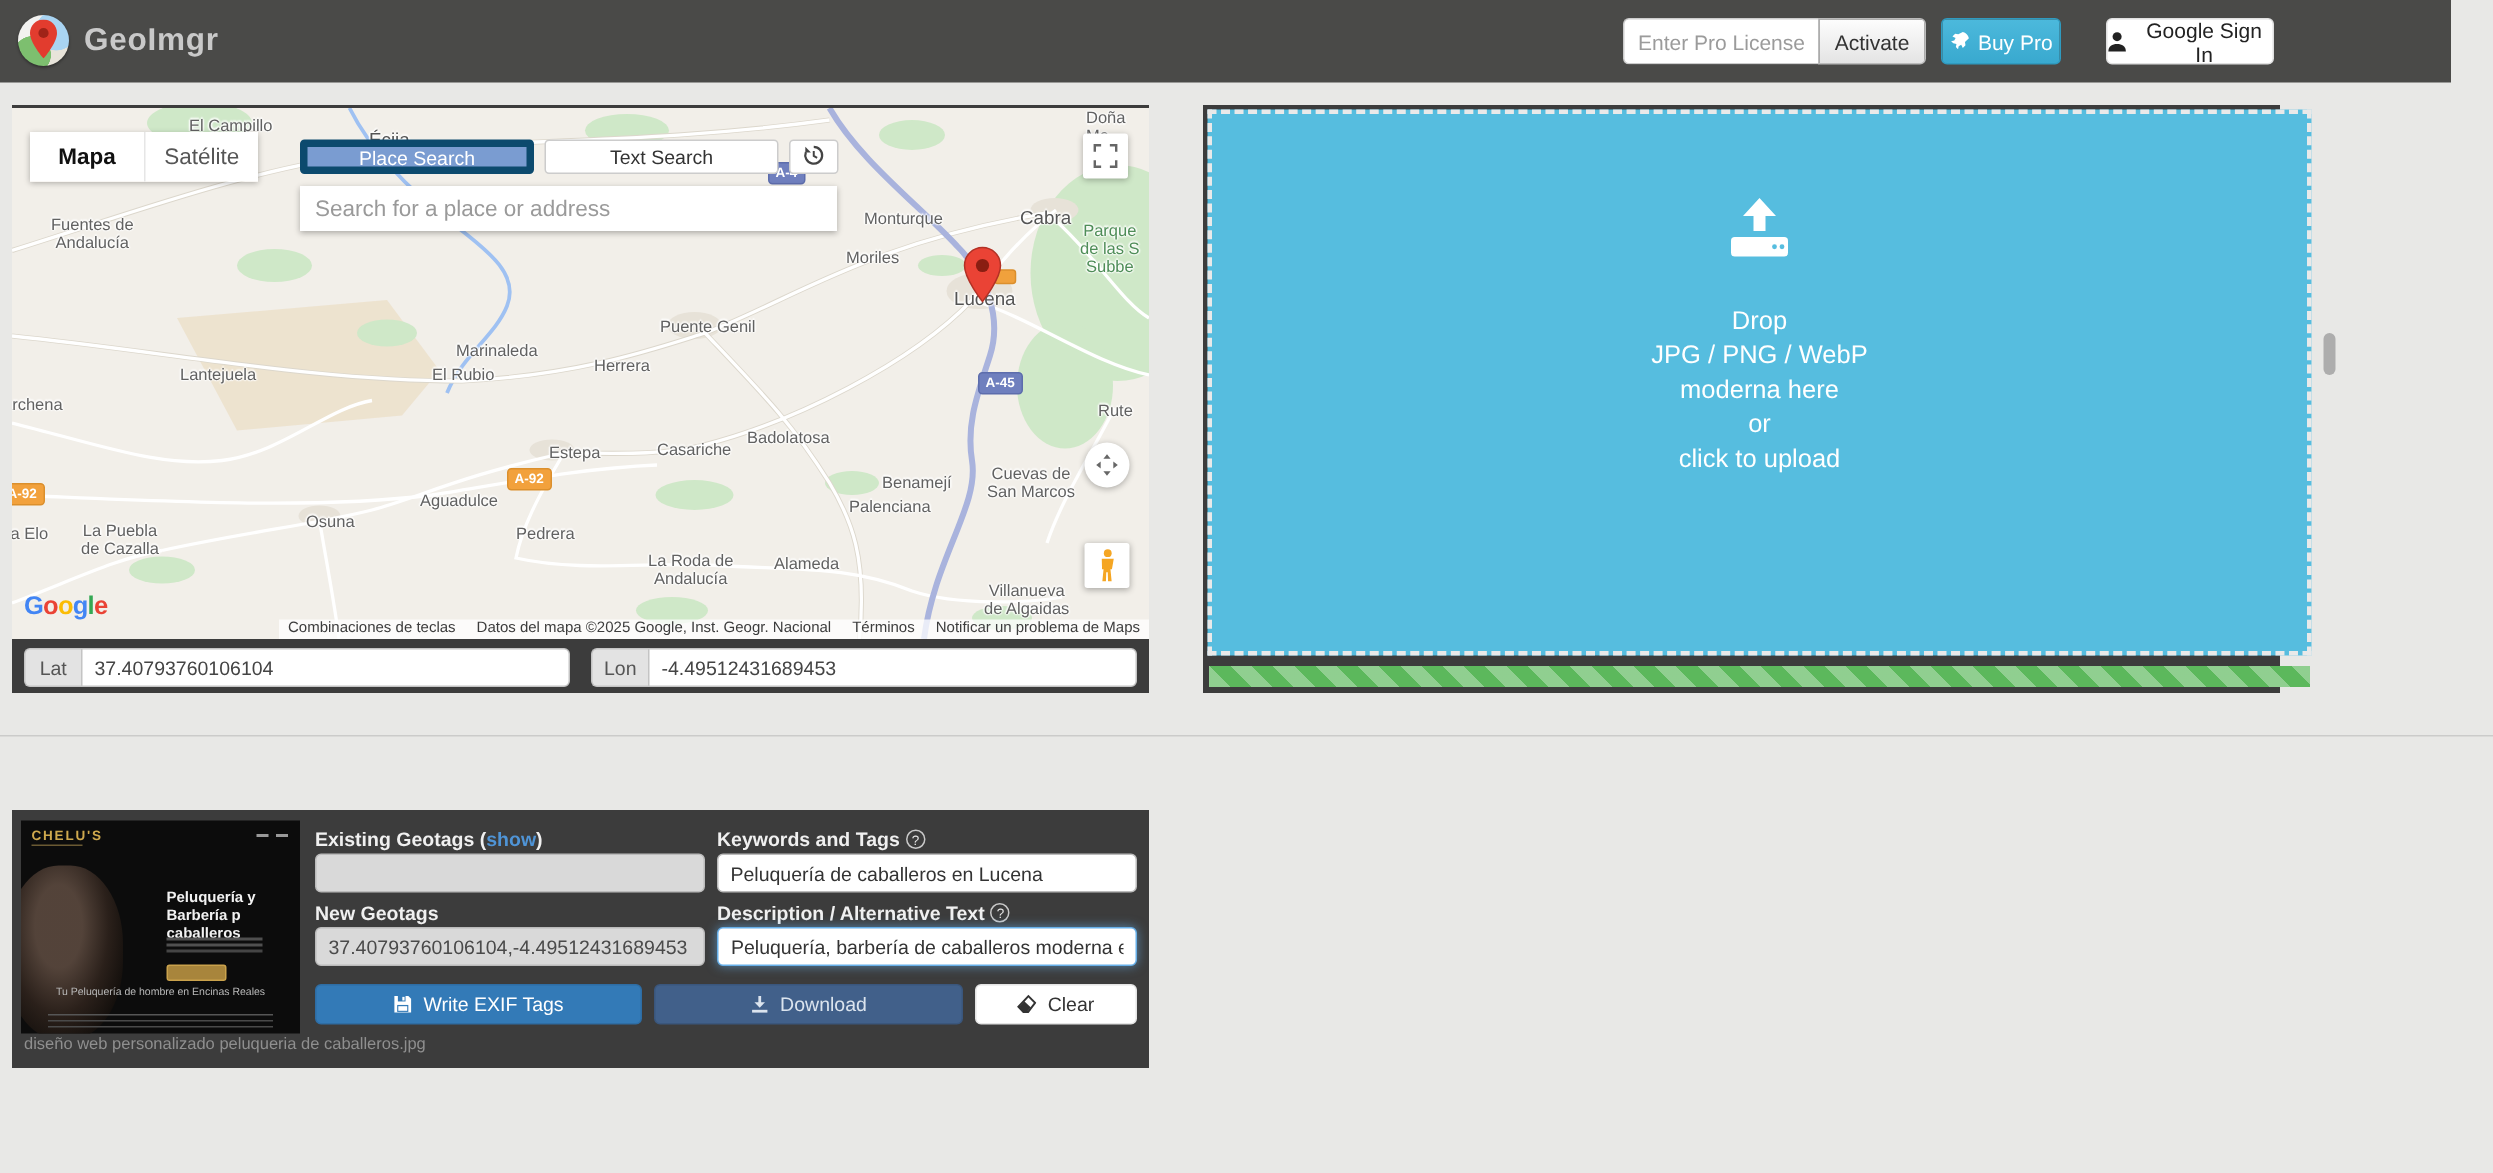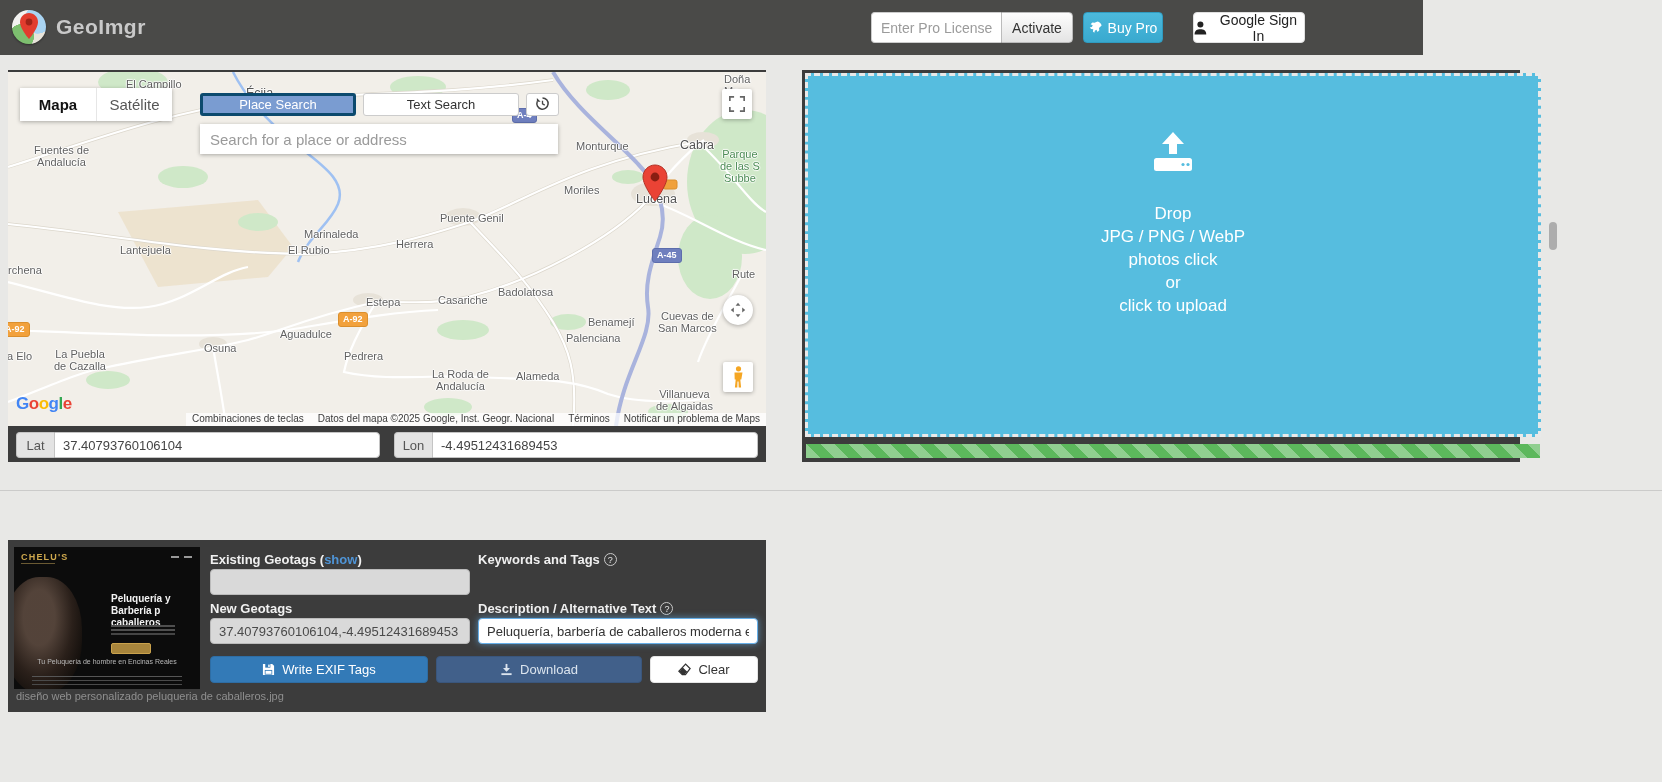--- a/index.html
+++ b/index.html
@@ -1,21 +1,21 @@
 <!DOCTYPE html>
 <html><head>
 <meta charset="utf-8">
 <style>
   * { margin:0; padding:0; box-sizing:border-box; }
   html,body { width:1662px; height:782px; overflow:hidden; }
   body { font-family:"Liberation Sans", sans-serif; background:#e8e8e6; }
   .page { position:relative; width:1662px; height:782px; }
 
   
-  .header { position:absolute; left:0; top:0; width:1423px; height:55px; background:#4a4a48; }
+  .header { position:absolute; left:0; top:0; width:1634px; height:55px; background:#4a4a48; }
   .brand { position:absolute; left:12px; top:10px; display:flex; align-items:center; gap:10px; }
   .logo-circle { width:34px; height:34px; border-radius:50%;
     background:
       radial-gradient(circle at 28% 78%, #7dbf6f 0 34%, transparent 35%),
       radial-gradient(circle at 75% 30%, #a9d4f2 0 38%, transparent 39%),
       radial-gradient(circle at 80% 80%, #e8e4da 0 40%, transparent 41%),
       #f2f2f0;
     position:relative; box-shadow:0 1px 2px rgba(0,0,0,.4); }
   .logo-circle svg { position:absolute; left:8px; top:3px; }
   .brand-title { font-size:21px; font-weight:bold; color:#c9c9c9; letter-spacing:.5px; }
@@ -46,21 +46,21 @@
   .mlbl.badge-o { background:#f2a13c; border:1px solid #db8f2c; color:#fff; font-size:9px; line-height:9px;
     padding:2px 4px; border-radius:3px; text-shadow:none; font-weight:bold; }
   .mlbl.badge-b { background:#6f7fbe; border:1px solid #5d6dac; color:#fff; font-size:9px; line-height:9px;
     padding:2px 4px; border-radius:3px; text-shadow:none; font-weight:bold; }
   .map-pin { position:absolute; left:633px; top:92px; }
   .maptype { position:absolute; left:12px; top:16px; display:flex; box-shadow:0 1px 4px rgba(0,0,0,.3); }
   .maptype button { width:76px; height:33px; background:#fff; border:none; font-size:15px; cursor:pointer; }
   .maptype .sel { font-weight:bold; color:#111; }
   .maptype .unsel { color:#565656; border-left:1px solid #e6e6e6; }
   .search-tabs { position:absolute; left:192px; top:21px; display:flex; gap:7px; }
-  .tab-place { width:156px; height:23px; background:#7a9cd1; border:3px solid #0c4a6e; border-radius:3px;
+  .tab-place { width:156px; height:23px; background:#7a9cd1; border:5px solid #0c4a6e; border-radius:3px;
     color:#fff; font-size:13px; }
   .tab-text { width:156px; height:23px; background:#fff; border:1px solid #ccc; border-radius:3px;
     color:#333; font-size:13px; }
   .tab-hist { width:33px; height:23px; background:#fff; border:1px solid #ccc; border-radius:3px; color:#444; }
   .search-box { position:absolute; left:192px; top:52px; width:358px; height:30px; border:none;
     box-shadow:0 1px 4px rgba(0,0,0,.3); padding:0 10px; font-size:15px; color:#444; outline:none; }
   .search-box::placeholder { color:#9a9a9a; }
   .fullscreen-btn { position:absolute; right:14px; top:17px; width:30px; height:30px; background:#fff;
     border:none; border-radius:2px; box-shadow:0 1px 4px rgba(0,0,0,.3); display:flex; align-items:center; justify-content:center; cursor:pointer; }
   .pan-btn { position:absolute; right:13px; top:223px; width:30px; height:30px; background:#fff;
@@ -222,21 +222,21 @@
       <span class="mlbl" style="left: 118px; top: 6px;">El Campillo</span>
           <span class="mlbl big" style="left: 238px; top: 14px;">Écija</span>
           <span class="mlbl" style="left: 716px; top: 1px;">Doña Me</span>
           <span class="mlbl center" style="left: 14px; top: 72px; margin-left: 12px;">Fuentes de
 Andalucía</span>
           <span class="mlbl" style="left: 568px; top: 68px;">Monturque</span>
           <span class="mlbl big" style="left: 672px; top: 66px;">Cabra</span>
           <span class="mlbl park center" style="left: 712px; top: 76px;">Parque
 de las S
 Subbe</span>
-          <span class="mlbl" style="left: 556px; top: 112px;">Moriles</span>
+          <span class="mlbl" style="left: 556px; top: 94px;">Moriles</span>
           <span class="mlbl big" style="left: 628px; top: 120px;">Lucena</span>
           <span class="mlbl" style="left: 432px; top: 140px;">Puente Genil</span>
           <span class="mlbl" style="left: 296px; top: 156px;">Marinaleda</span>
           <span class="mlbl" style="left: 388px; top: 166px;">Herrera</span>
           <span class="mlbl" style="left: 280px; top: 172px; text-align: right;">El Rubio</span>
           <span class="mlbl" style="left: 112px; top: 172px;">Lantejuela</span>
           <span class="mlbl" style="left: 724px; top: 196px;">Rute</span>
           <span class="mlbl" style="left: -6px; top: 192px;">archena</span>
           <span class="mlbl" style="left: 358px; top: 224px;">Estepa</span>
           <span class="mlbl" style="left: 430px; top: 222px;">Casariche</span>
@@ -336,21 +336,21 @@
       <svg class="dz-icon" width="54" height="42" viewBox="0 0 54 42">
         <path d="M27 0l11 12h-7v10h-8V12h-7z" fill="#fff"></path>
         <rect x="8" y="26" width="38" height="13" rx="2.5" fill="#fff"></rect>
         <circle cx="37" cy="32.5" r="1.6" fill="#56bddf"></circle>
         <circle cx="42" cy="32.5" r="1.6" fill="#56bddf"></circle>
       </svg>
       <div class="dz-lines">
 
       <div>Drop</div>
           <div>JPG / PNG / WebP</div>
-          <div>photos click</div>
+          <div>moderna here</div>
           <div>or</div>
           <div>click to upload</div>
         </div>
     </div>
     <div class="progress">
       <div class="bar"></div>
     </div>
   </div>
 
   <div class="scroll-thumb"></div>
@@ -375,20 +375,21 @@
       <span>Existing Geotags (</span><span class="show-link">show</span><span>)</span>
     </div>
     <input class="card-input input-gray" style="left: 202px; top: 29px; width: 260px;" readonly="" value="">
 
     <div class="card-label" style="left:202px; top:61px;">New Geotags</div>
     <input class="card-input input-gray" style="left: 202px; top: 78px; width: 260px;" readonly="" value="37.40793760106104,-4.49512431689453">
 
     <div class="card-label" style="left:470px; top:12px;">
       <span>Keywords and Tags</span><span class="qmark"></span>
     </div>
+    <input class="card-input input-white" style="left: 470px; top: 29px; width: 280px;" value="Peluquería de caballeros en Lucena">
 
     <div class="card-label" style="left:470px; top:61px;">
       <span>Description / Alternative Text</span><span class="qmark"></span>
     </div>
     <input class="card-input input-white input-focus" style="left: 470px; top: 78px; width: 280px;" value="Peluquería, barbería de caballeros moderna en Luc">
 
     <button class="card-btn exif-btn">
       <svg width="13" height="13" viewBox="0 0 14 14">
         <path d="M1 1h10l2 2v10H1z" fill="#fff"></path>
         <rect x="3.5" y="1" width="5.5" height="4" fill="#337ab7"></rect>

